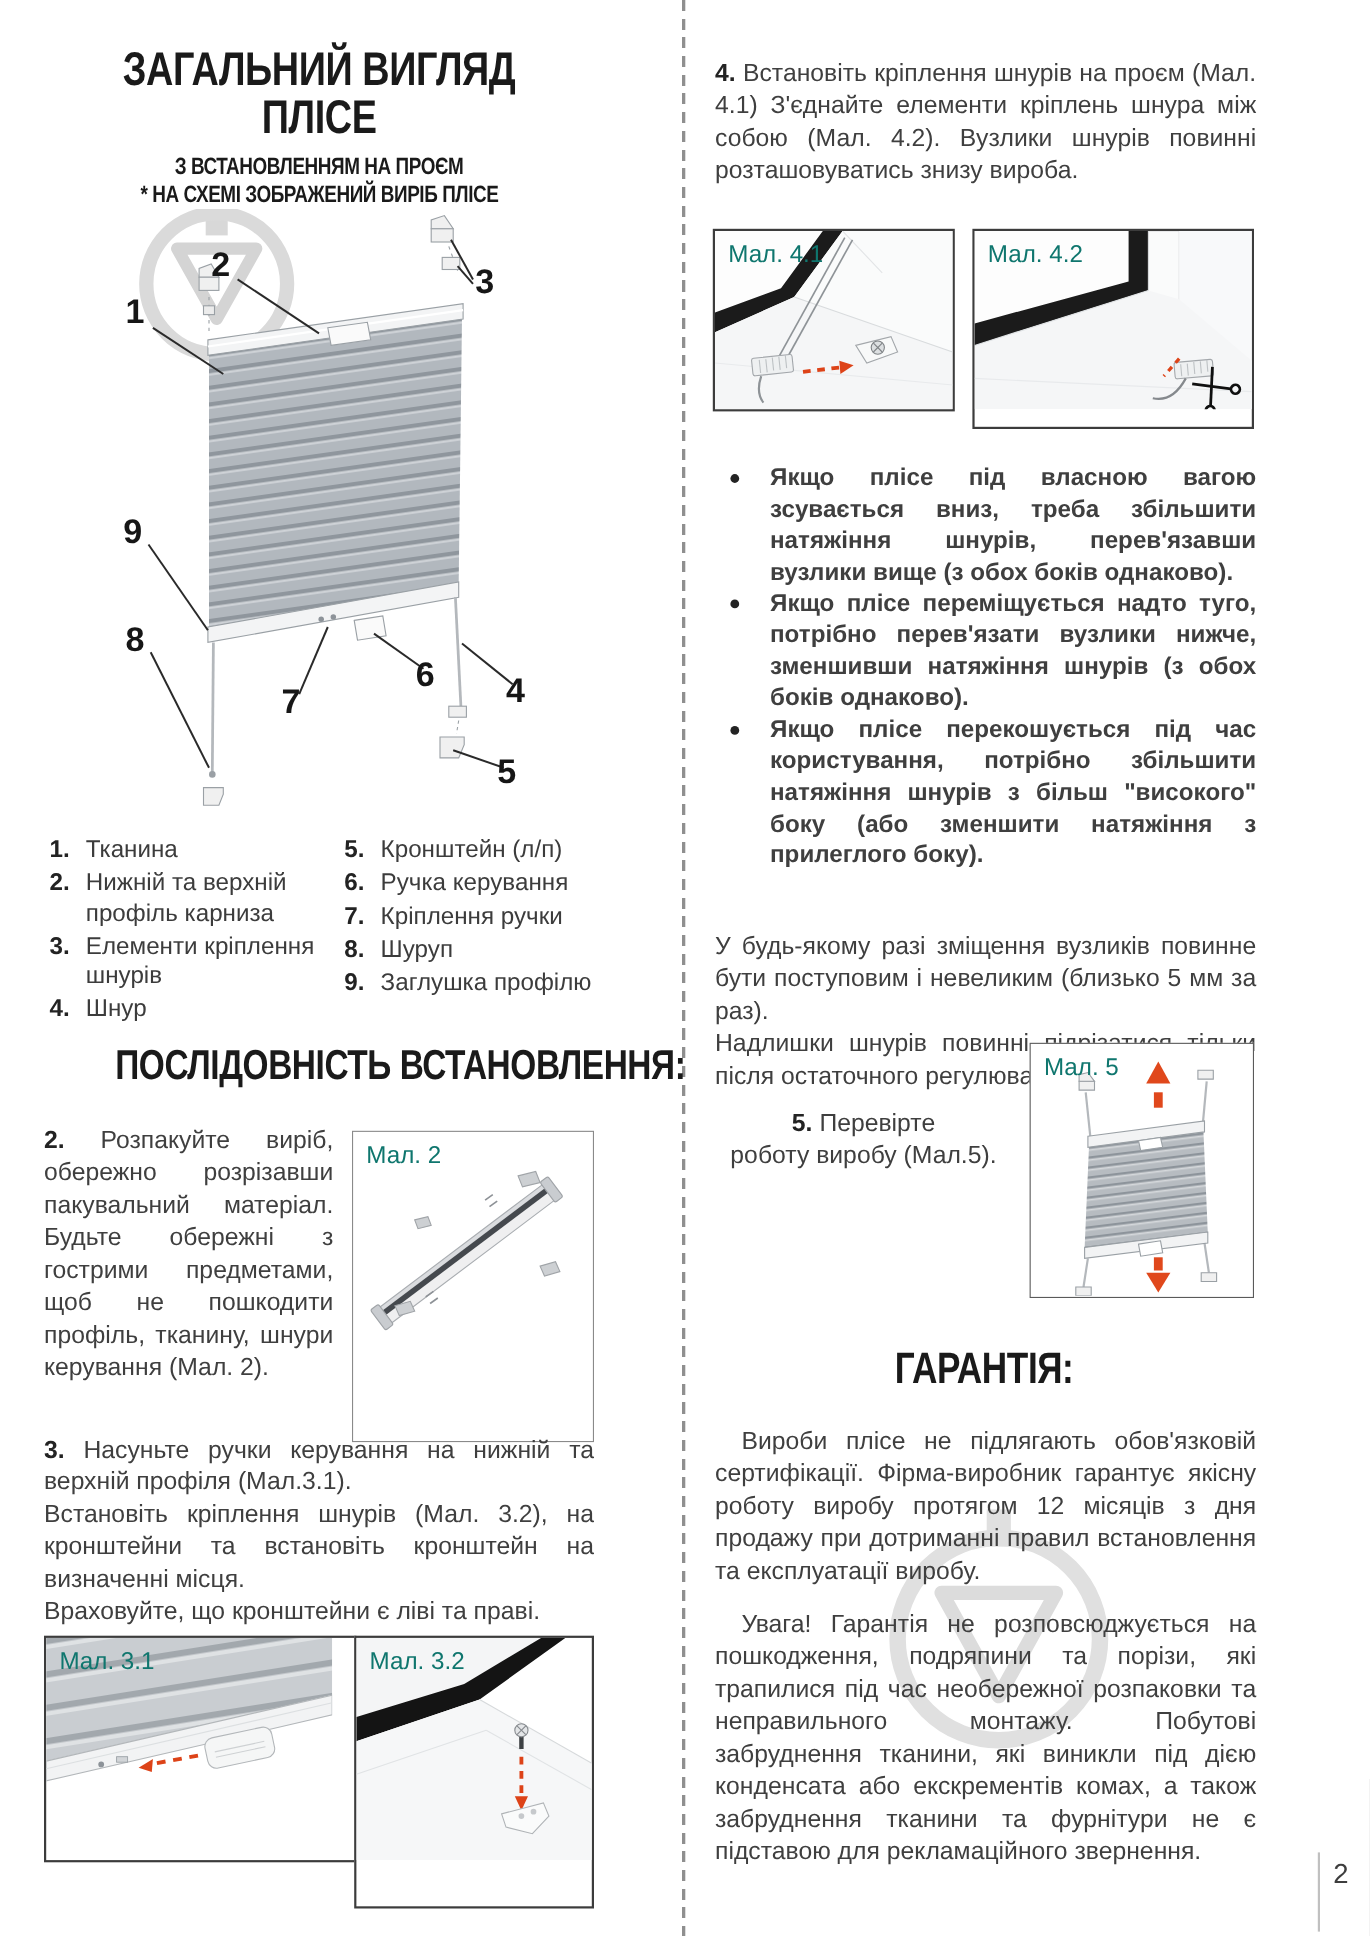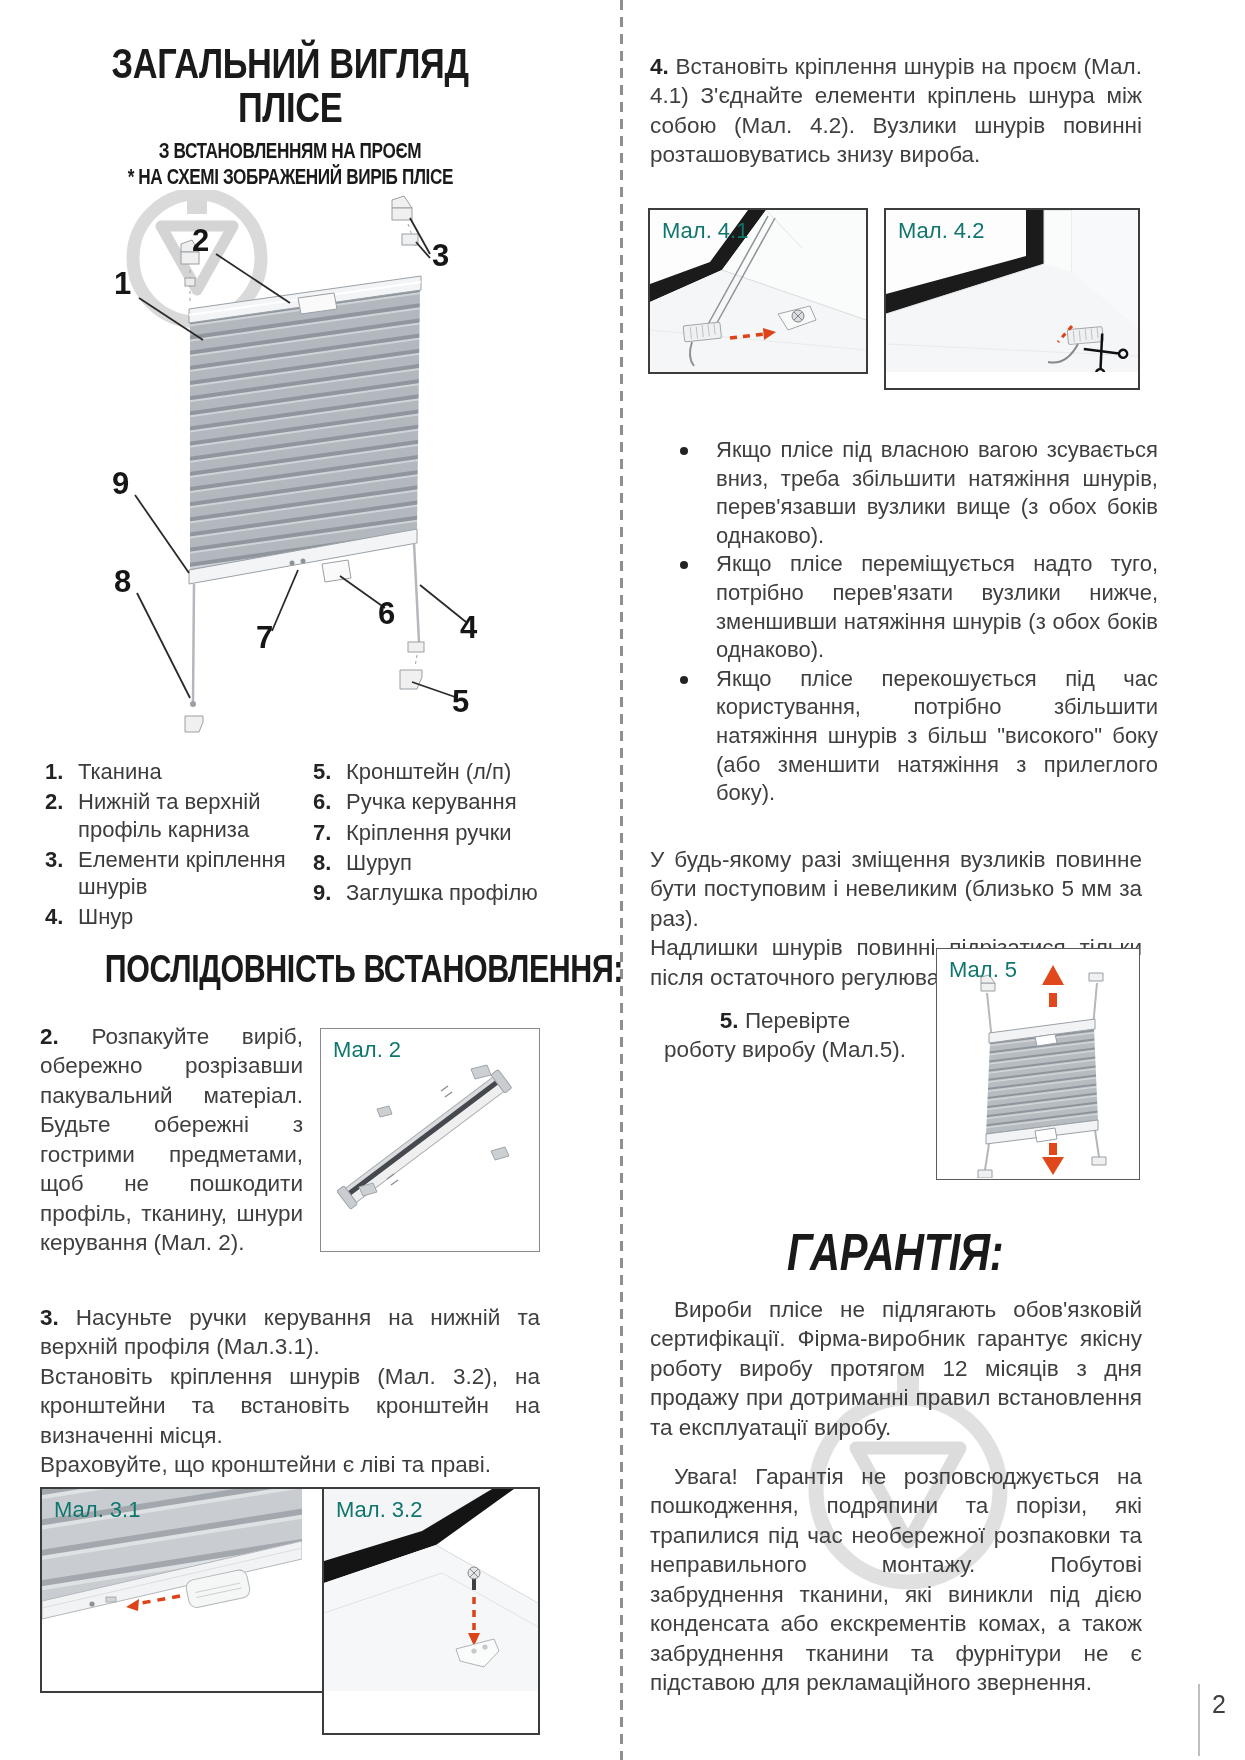--- a/index.html
+++ b/index.html
@@ -12,32 +12,32 @@
   .abs { position:absolute; }
   .divider {
     position:absolute; left:620px; top:0; width:3px; height:1760px;
     background:repeating-linear-gradient(180deg,#8f8f8f 0 10px,transparent 10px 17px);
   }
   .cond { display:inline-block; transform:scaleX(.8); transform-origin:center; white-space:nowrap;
           font-weight:bold; color:#1a1a1a; letter-spacing:-.5px; }
   .h-title { width:500px; text-align:center; font-size:43px; line-height:1.02; }
   .h-sub   { width:500px; text-align:center; font-size:21.5px; line-height:1.22; }
   .h-seq   { width:500px; text-align:center; font-size:38px; }
-  .h-war   { width:490px; text-align:center; font-size:52px;font-style:italic; }
+  .h-war   { width:490px; text-align:center; font-size:40px; }
   .body-t  { font-size:22.5px; line-height:1.31; text-align:justify; }
   .stepnum { font-weight:bold; color:#232323; }
   .legend-col { font-size:22px; line-height:1.24; color:#3c3c3c; }
   .legend-item { position:relative; padding-left:33px; margin-bottom:3px; }
   .legend-num  { position:absolute; left:0; top:0; font-weight:bold; color:#232323; }
   .figbox { position:absolute; background:#fff; box-sizing:border-box; }
   .figbox .figlabel { position:absolute; left:12px; top:8px; font-size:22px; color:#0f766e; z-index:2; }
   .b1 { border:1px solid #8a8a8a; }
   .b2 { border:2px solid #3c3c3c; }
   .co { position:absolute; font-size:31px; font-weight:bold; color:#161616; font-family:"Liberation Sans",sans-serif; }
-  .bullets { list-style:none; margin:16px; padding:0; }
+  .bullets { list-style:none; margin:0; padding:0;font-weight:bold; }
   .bullets li { position:relative; padding-left:50px; margin:0; }
   .bdot { position:absolute; left:14px; top:11px; width:8px; height:8px; border-radius:50%; background:#232323; }
   .wm { opacity:1; }
   .z1 { z-index:1; }
   .z0 { z-index:0; }
 </style>
 </head>
 <body>
 
 <div class="page">
@@ -161,21 +161,21 @@
   </div>
 
   <div class="abs h-seq" style="left:40px;top:948px">
     <span class="cond">ПОСЛІДОВНІСТЬ ВСТАНОВЛЕННЯ:</span>
   </div>
 
   <div class="abs body-t" style="left:40px;top:1022px;width:263px">
     <b class="stepnum">2.</b>
     <span>Розпакуйте виріб, обережно розрізавши пакувальний матеріал. Будьте обережні з гострими предметами, щоб не пошкодити профіль, тканину, шнури керування (Мал. 2).</span>
   </div>
-  <div class="figbox b1" style="left:320px;top:1028px;width:220px;height:224px">
+  <div class="figbox b1" style="left:320px;top:1028px;width:220px;height:283px">
     <div class="figlabel">Мал. 2</div>
     <svg width="218" height="222" viewBox="0 0 218 222">
       <g transform="rotate(-37 109 118)">
         <rect x="14" y="100" width="190" height="8" rx="2" fill="#dadcdf" stroke="#a8acb0"></rect>
         <rect x="14" y="108" width="190" height="10" rx="2" fill="#efeff0" stroke="#a8acb0"></rect>
         <rect x="14" y="104" width="190" height="5" fill="#45494e"></rect>
         <rect x="8" y="97" width="9" height="23" rx="2" fill="#c9ccd0" stroke="#9fa3a7"></rect>
         <rect x="201" y="97" width="9" height="23" rx="2" fill="#c9ccd0" stroke="#9fa3a7"></rect>
       </g>
       <path d="M150,40 l16,-4 4,10 -16,4 z" fill="#cdd0d3" stroke="#a0a4a8"></path>

